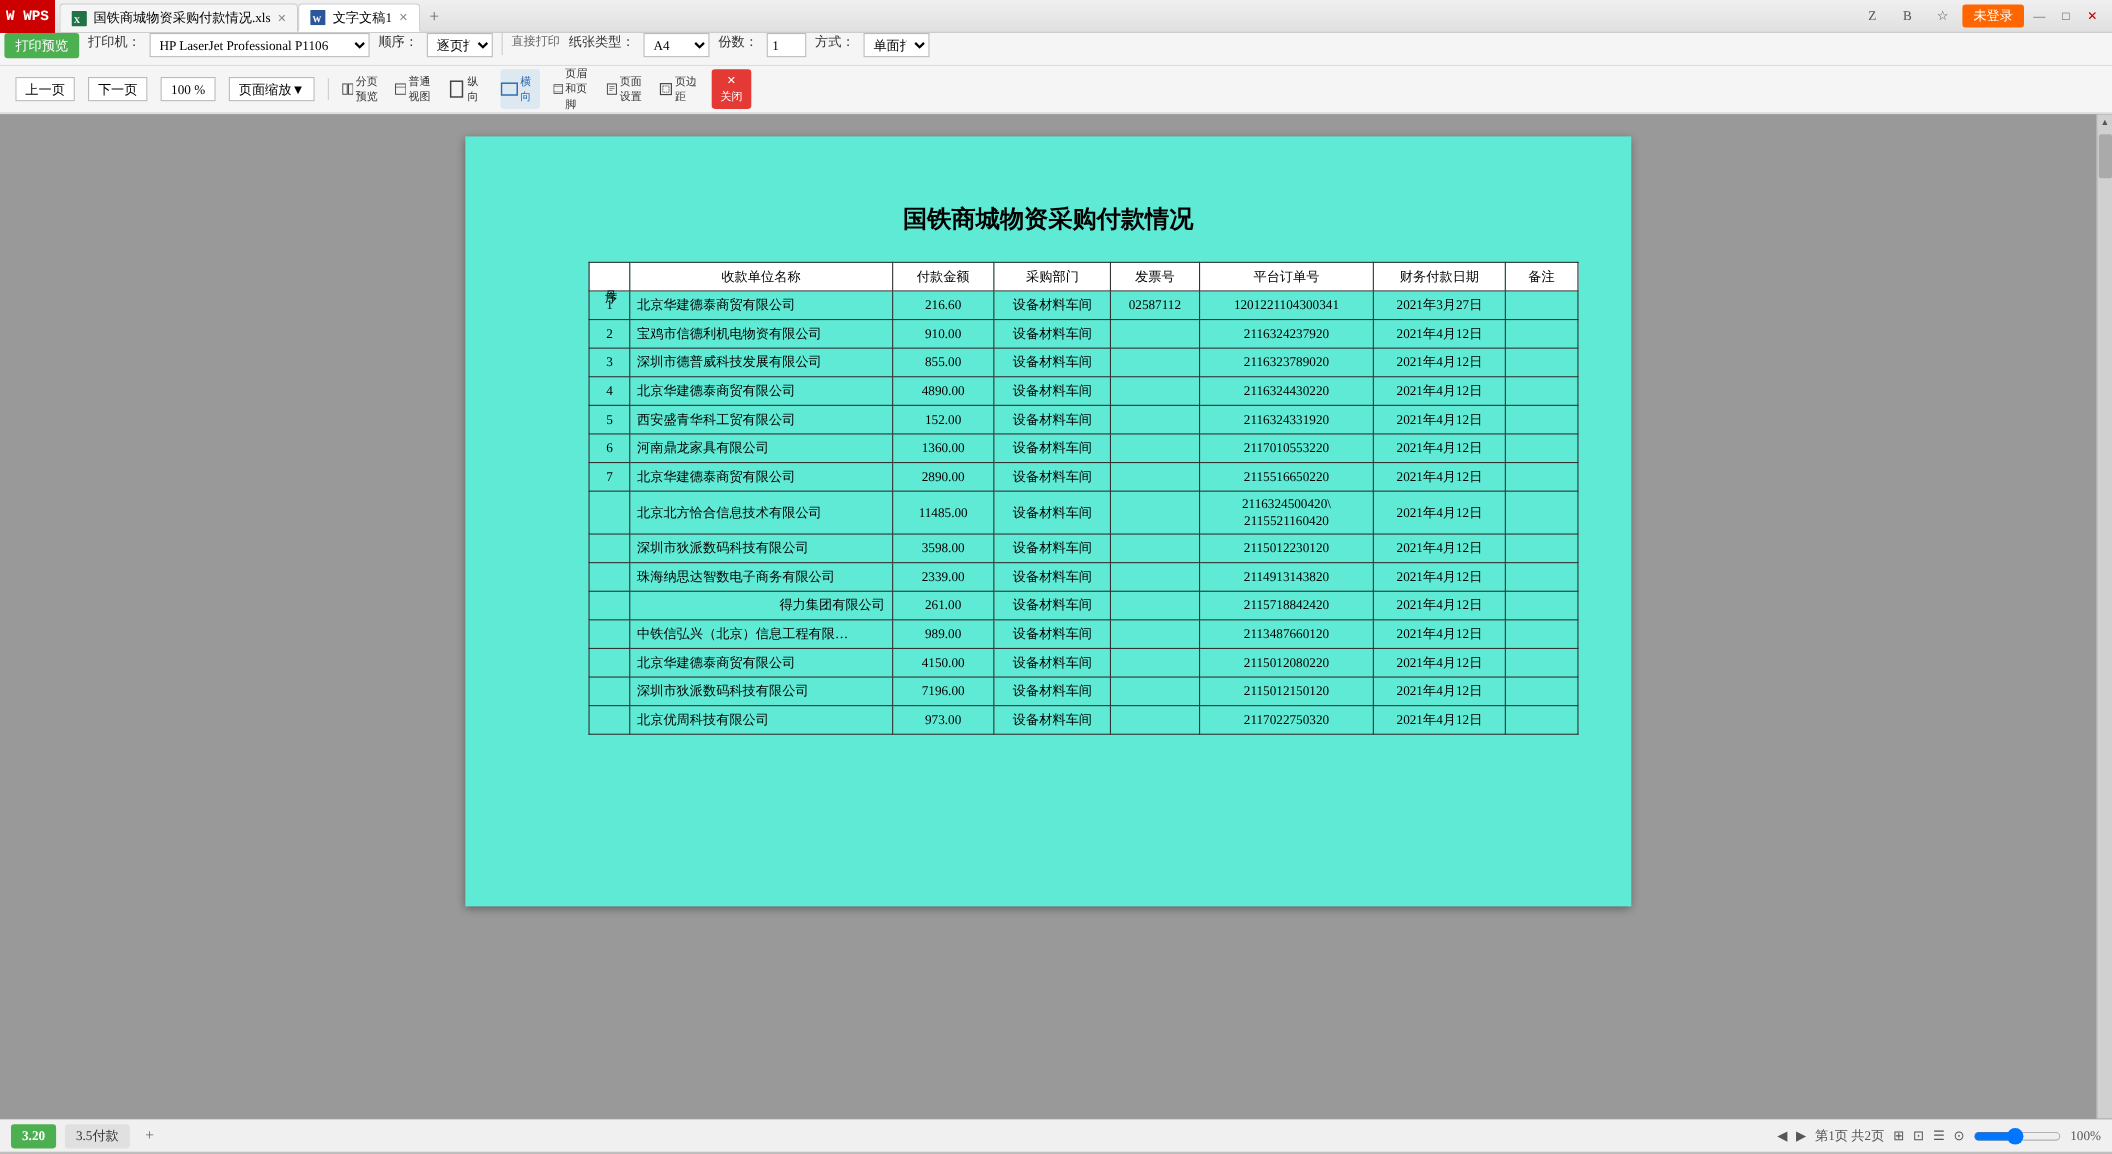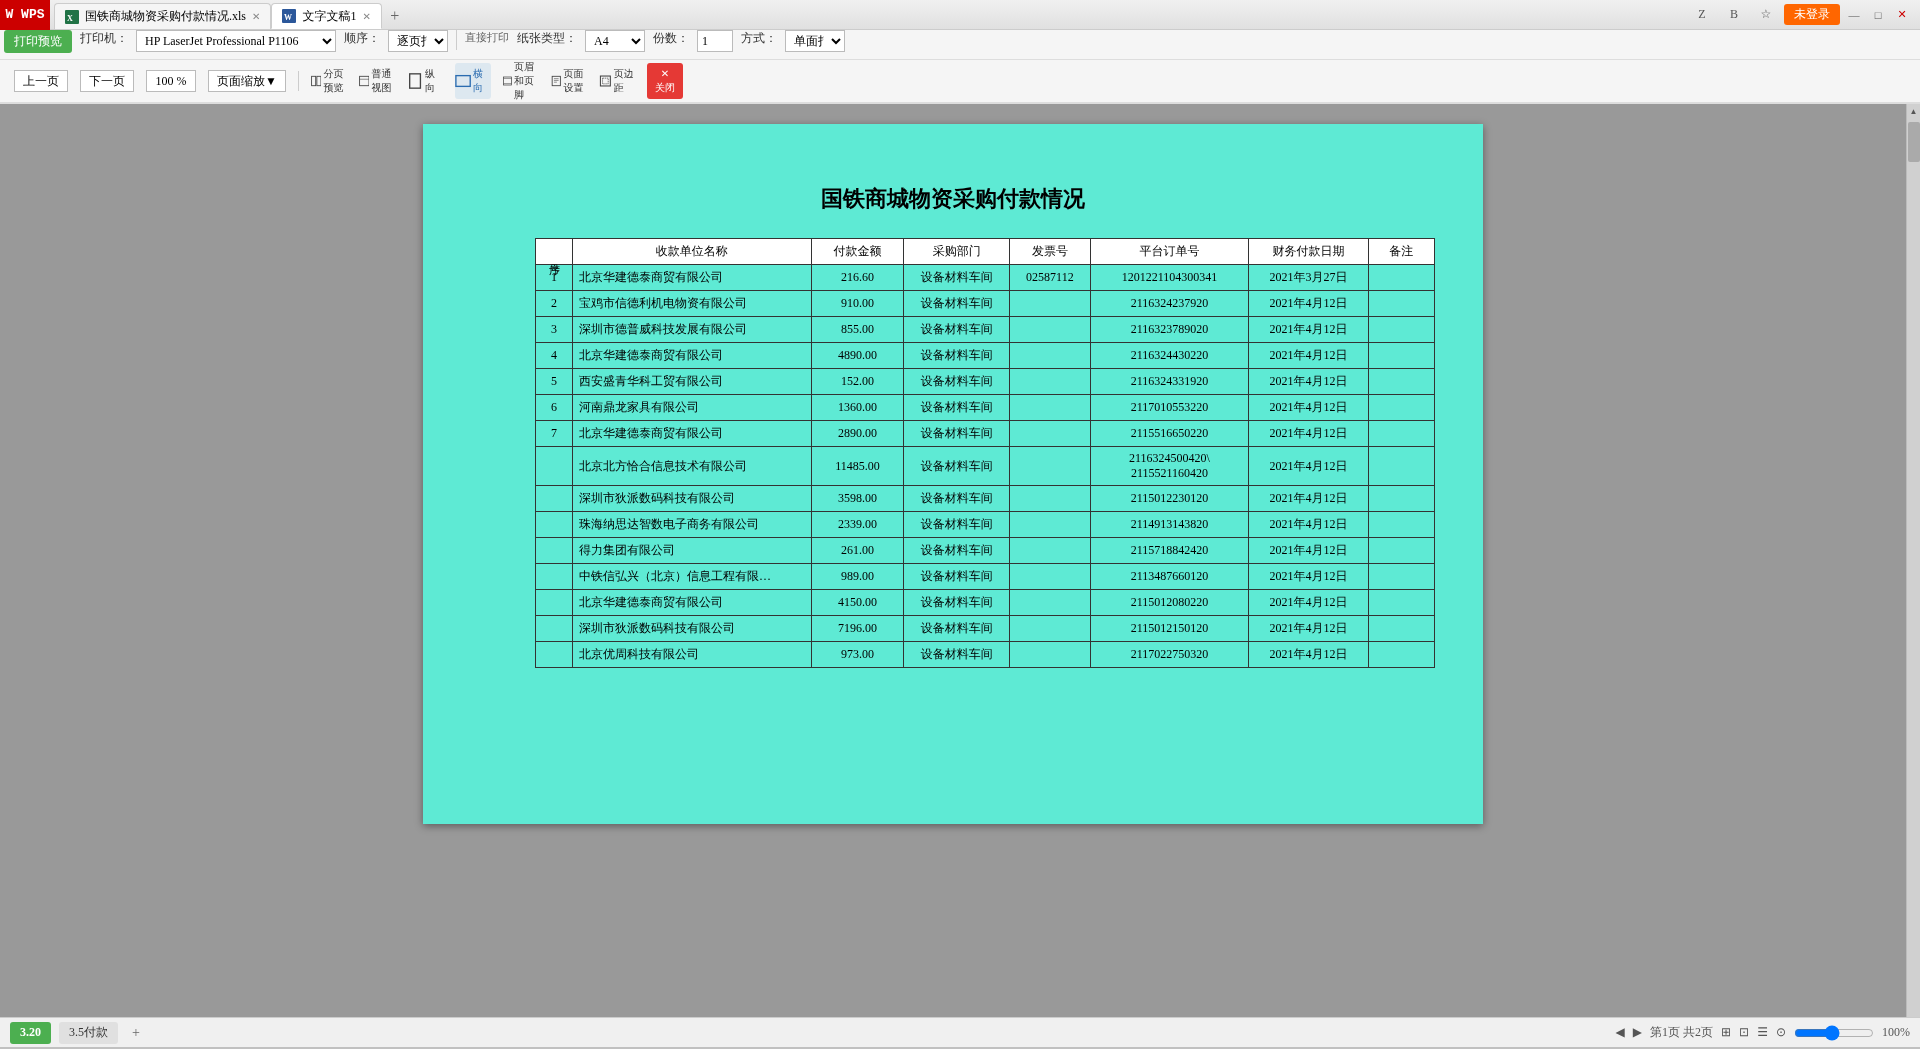--- a/index.html
+++ b/index.html
@@ -607,21 +607,21 @@
               <td style="text-align: left; max-width: 180px; overflow: hidden;">珠海纳思达智数电子商务有限公司</td>
               <td>2339.00</td>
               <td>设备材料车间</td>
               <td></td>
               <td>2114913143820</td>
               <td>2021年4月12日</td>
               <td></td>
             </tr>
             <tr>
               <td></td>
-              <td style="text-align: left; max-width: 180px; overflow: hidden;">得力集团有限公司</td>
+              <td style="text-align: right; max-width: 180px; overflow: hidden;">得力集团有限公司</td>
               <td>261.00</td>
               <td>设备材料车间</td>
               <td></td>
               <td>2115718842420</td>
               <td>2021年4月12日</td>
               <td></td>
             </tr>
             <tr>
               <td></td>
               <td style="text-align: left; max-width: 180px; overflow: hidden;">中铁信弘兴（北京）信息工程有限…</td>

